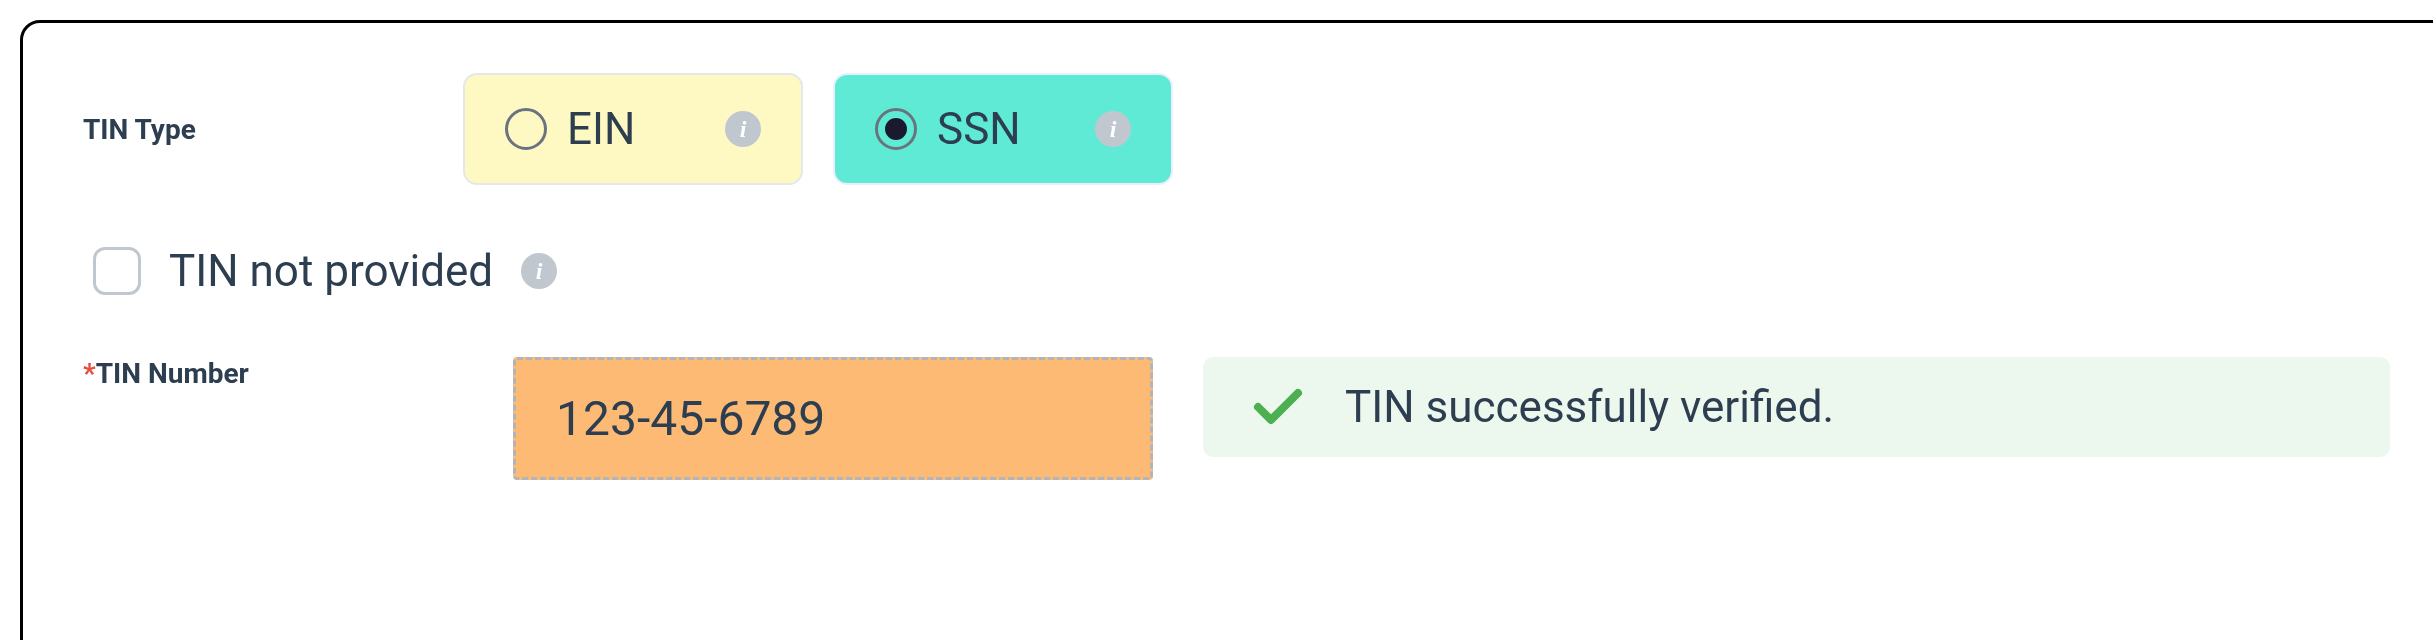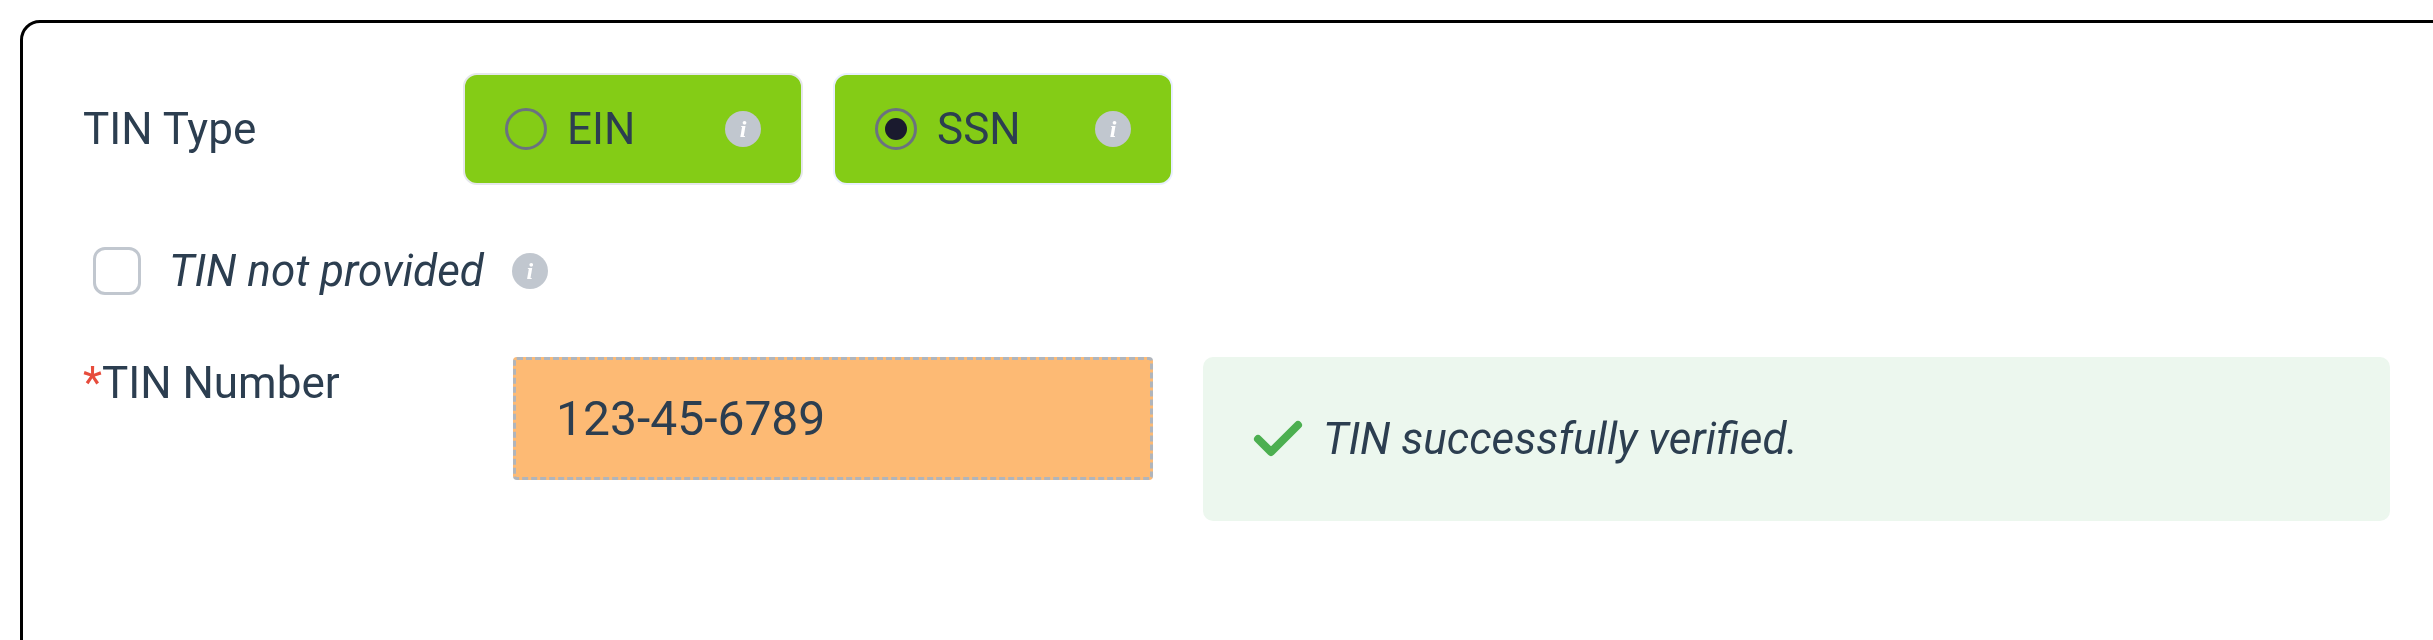--- a/index.html
+++ b/index.html
@@ -22,46 +22,46 @@
     .row {
       display: flex;
       align-items: center;
       margin-bottom: 50px;
     }
     .row:last-child {
       margin-bottom: 0;
     }
     .label-col {
       width: 380px;
-      font-size: 44px;
+      font-size: 28px;
       color: #2c3e50;
-      font-weight: 400;
+      font-weight: 700;
     }
     .required {
       color: #e74c3c;
     }
     .radio-group {
       display: flex;
       gap: 30px;
     }
     .radio-option {
       display: flex;
       align-items: center;
       gap: 20px;
       border: 2px solid #e5e7eb;
       border-radius: 14px;
       padding: 28px 40px;
       cursor: pointer;
       font-size: 44px;
       color: #2c3e50;
-      background: #84cc16;
+      background: #fef9c3;
       min-width: 340px;
     }
     .radio-option.selected {
-      background: #84cc16;
+      background: #5eead4;
       border-color: #e8efff;
     }
     .radio-circle {
       width: 42px;
       height: 42px;
       border: 3px solid #6b7280;
       border-radius: 50%;
       display: flex;
       align-items: center;
       justify-content: center;
@@ -105,46 +105,44 @@
       width: 48px;
       height: 48px;
       border: 3px solid #c1c7cf;
       border-radius: 12px;
       cursor: pointer;
       margin-left: 10px;
     }
     .checkbox-label {
       font-size: 44px;
       color: #2c3e50;
-      font-style: italic;
     }
     .tin-number-row {
       display: flex;
       align-items: flex-start;
       gap: 50px;
       margin-top: 60px;
     }
     .tin-input {
       border: 3px dashed #b0b5bc;
       background: #fdba74;
       padding: 30px 40px;
       font-size: 48px;
       color: #2c3e50;
       border-radius: 4px;
       width: 640px;
     }
     .verified-box {
       display: flex;
       align-items: center;
-      gap: 20px;
+      gap: 42px;
       background: #ecf7ee;
-      padding: 56px 50px;
+      padding: 24px 50px;
       border-radius: 10px;
       flex: 1;
-      font-style: italic;
     }
     .check-icon {
       width: 50px;
       height: 40px;
       flex-shrink: 0;
     }
     .verified-text {
       font-size: 44px;
       color: #2c3e50;
     }

